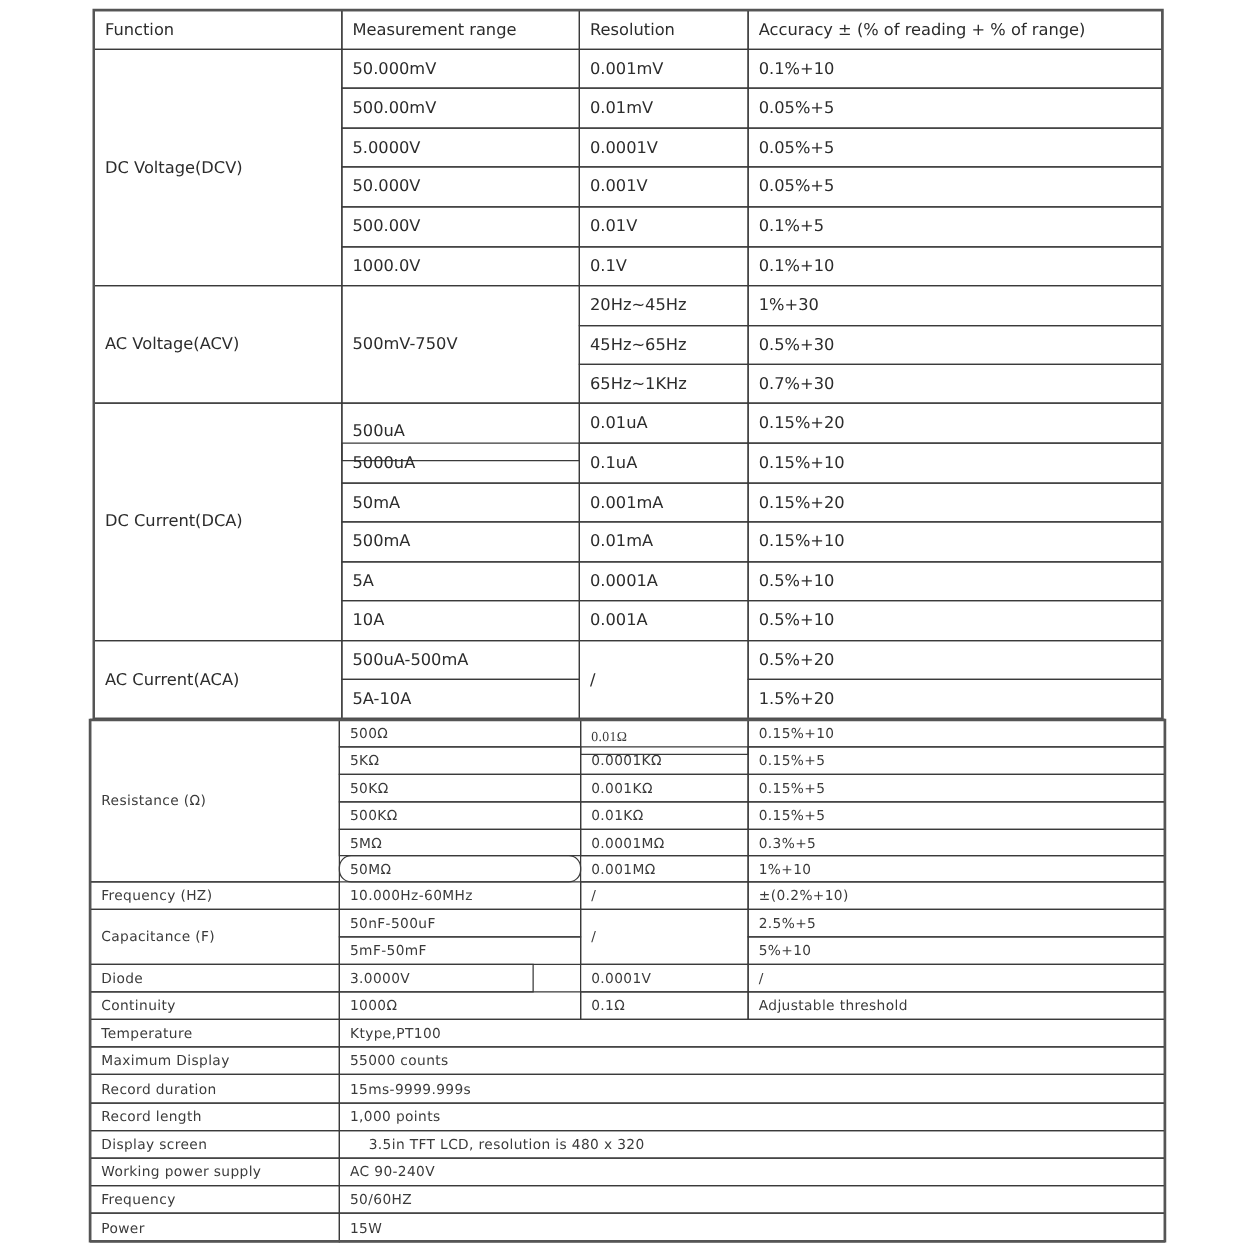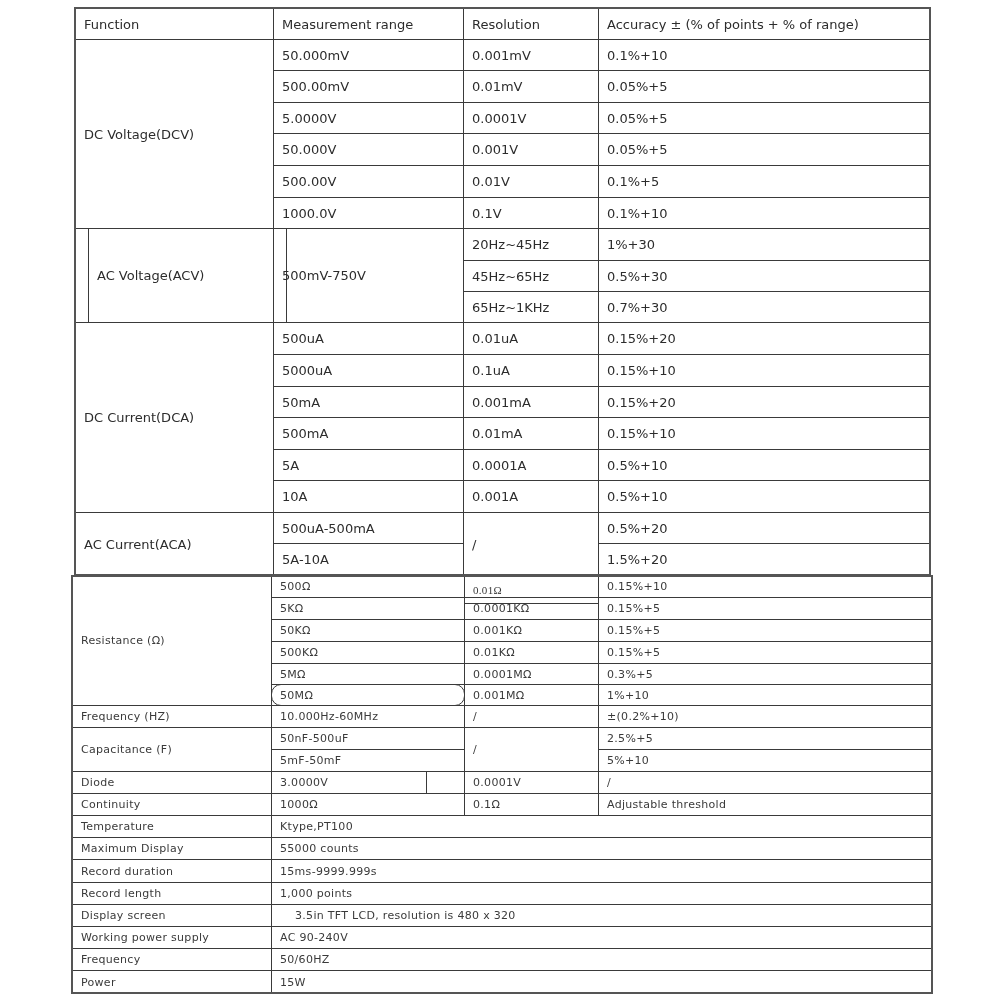--- a/index.html
+++ b/index.html
@@ -18,21 +18,21 @@
   .outer-bot { position:absolute; left:71px; top:575px; width:862px; height:419px; border:2px solid #555; box-sizing:border-box; pointer-events:none; }
 </style>
 </head>
 <body>
 
 <div id="table">
 
   <div class="cell top" style="left:75px;top:8px;width:199px;height:32px;">Function</div>
   <div class="cell top" style="left:273px;top:8px;width:191px;height:32px;">Measurement range</div>
   <div class="cell top" style="left:463px;top:8px;width:136px;height:32px;">Resolution</div>
-  <div class="cell top" style="left:598px;top:8px;width:332px;height:32px;">Accuracy ± (% of points + % of range)</div>
+  <div class="cell top" style="left:598px;top:8px;width:332px;height:32px;">Accuracy ± (% of reading + % of range)</div>
 
   <div class="cell top" style="left:75px;top:39px;width:199px;height:190px;">DC Voltage(DCV)</div>
   <div class="cell top" style="left:273px;top:39px;width:191px;height:32px;">50.000mV</div>
   <div class="cell top" style="left:463px;top:39px;width:136px;height:32px;">0.001mV</div>
   <div class="cell top" style="left:598px;top:39px;width:332px;height:32px;">0.1%+10</div>
   <div class="cell top" style="left:273px;top:70px;width:191px;height:33px;">500.00mV</div>
   <div class="cell top" style="left:463px;top:70px;width:136px;height:33px;">0.01mV</div>
   <div class="cell top" style="left:598px;top:70px;width:332px;height:33px;">0.05%+5</div>
   <div class="cell top" style="left:273px;top:102px;width:191px;height:32px;">5.0000V</div>
   <div class="cell top" style="left:463px;top:102px;width:136px;height:32px;">0.0001V</div>
@@ -40,31 +40,31 @@
   <div class="cell top" style="left:273px;top:133px;width:191px;height:33px;">50.000V</div>
   <div class="cell top" style="left:463px;top:133px;width:136px;height:33px;">0.001V</div>
   <div class="cell top" style="left:598px;top:133px;width:332px;height:33px;">0.05%+5</div>
   <div class="cell top" style="left:273px;top:165px;width:191px;height:33px;">500.00V</div>
   <div class="cell top" style="left:463px;top:165px;width:136px;height:33px;">0.01V</div>
   <div class="cell top" style="left:598px;top:165px;width:332px;height:33px;">0.1%+5</div>
   <div class="cell top" style="left:273px;top:197px;width:191px;height:32px;">1000.0V</div>
   <div class="cell top" style="left:463px;top:197px;width:136px;height:32px;">0.1V</div>
   <div class="cell top" style="left:598px;top:197px;width:332px;height:32px;">0.1%+10</div>
 
-  <div class="cell top" style="left:75px;top:228px;width:199px;height:95px;margin-left:13px;">AC Voltage(ACV)</div>
+  <div class="cell top" style="left:75px;top:228px;width:199px;height:95px;">AC Voltage(ACV)</div>
   <div class="cell top" style="left:273px;top:228px;width:191px;height:95px;">500mV-750V</div>
   <div class="cell top" style="left:463px;top:228px;width:136px;height:33px;">20Hz~45Hz</div>
   <div class="cell top" style="left:598px;top:228px;width:332px;height:33px;">1%+30</div>
   <div class="cell top" style="left:463px;top:260px;width:136px;height:32px;">45Hz~65Hz</div>
   <div class="cell top" style="left:598px;top:260px;width:332px;height:32px;">0.5%+30</div>
   <div class="cell top" style="left:463px;top:291px;width:136px;height:32px;">65Hz~1KHz</div>
   <div class="cell top" style="left:598px;top:291px;width:332px;height:32px;">0.7%+30</div>
 
   <div class="cell top" style="left:75px;top:322px;width:199px;height:191px;">DC Current(DCA)</div>
-  <div class="cell top" style="left:273px;top:322px;width:191px;height:33px;">500uA</div>
+  <div class="cell top" style="left:273px;top:322px;width:191px;height:47px;">500uA</div>
   <div class="cell top" style="left:463px;top:322px;width:136px;height:33px;">0.01uA</div>
   <div class="cell top" style="left:598px;top:322px;width:332px;height:33px;">0.15%+20</div>
   <div class="cell top" style="left:273px;top:354px;width:191px;height:33px;">5000uA</div>
   <div class="cell top" style="left:463px;top:354px;width:136px;height:33px;">0.1uA</div>
   <div class="cell top" style="left:598px;top:354px;width:332px;height:33px;">0.15%+10</div>
   <div class="cell top" style="left:273px;top:386px;width:191px;height:32px;">50mA</div>
   <div class="cell top" style="left:463px;top:386px;width:136px;height:32px;">0.001mA</div>
   <div class="cell top" style="left:598px;top:386px;width:332px;height:32px;">0.15%+20</div>
   <div class="cell top" style="left:273px;top:417px;width:191px;height:33px;">500mA</div>
   <div class="cell top" style="left:463px;top:417px;width:136px;height:33px;">0.01mA</div>

